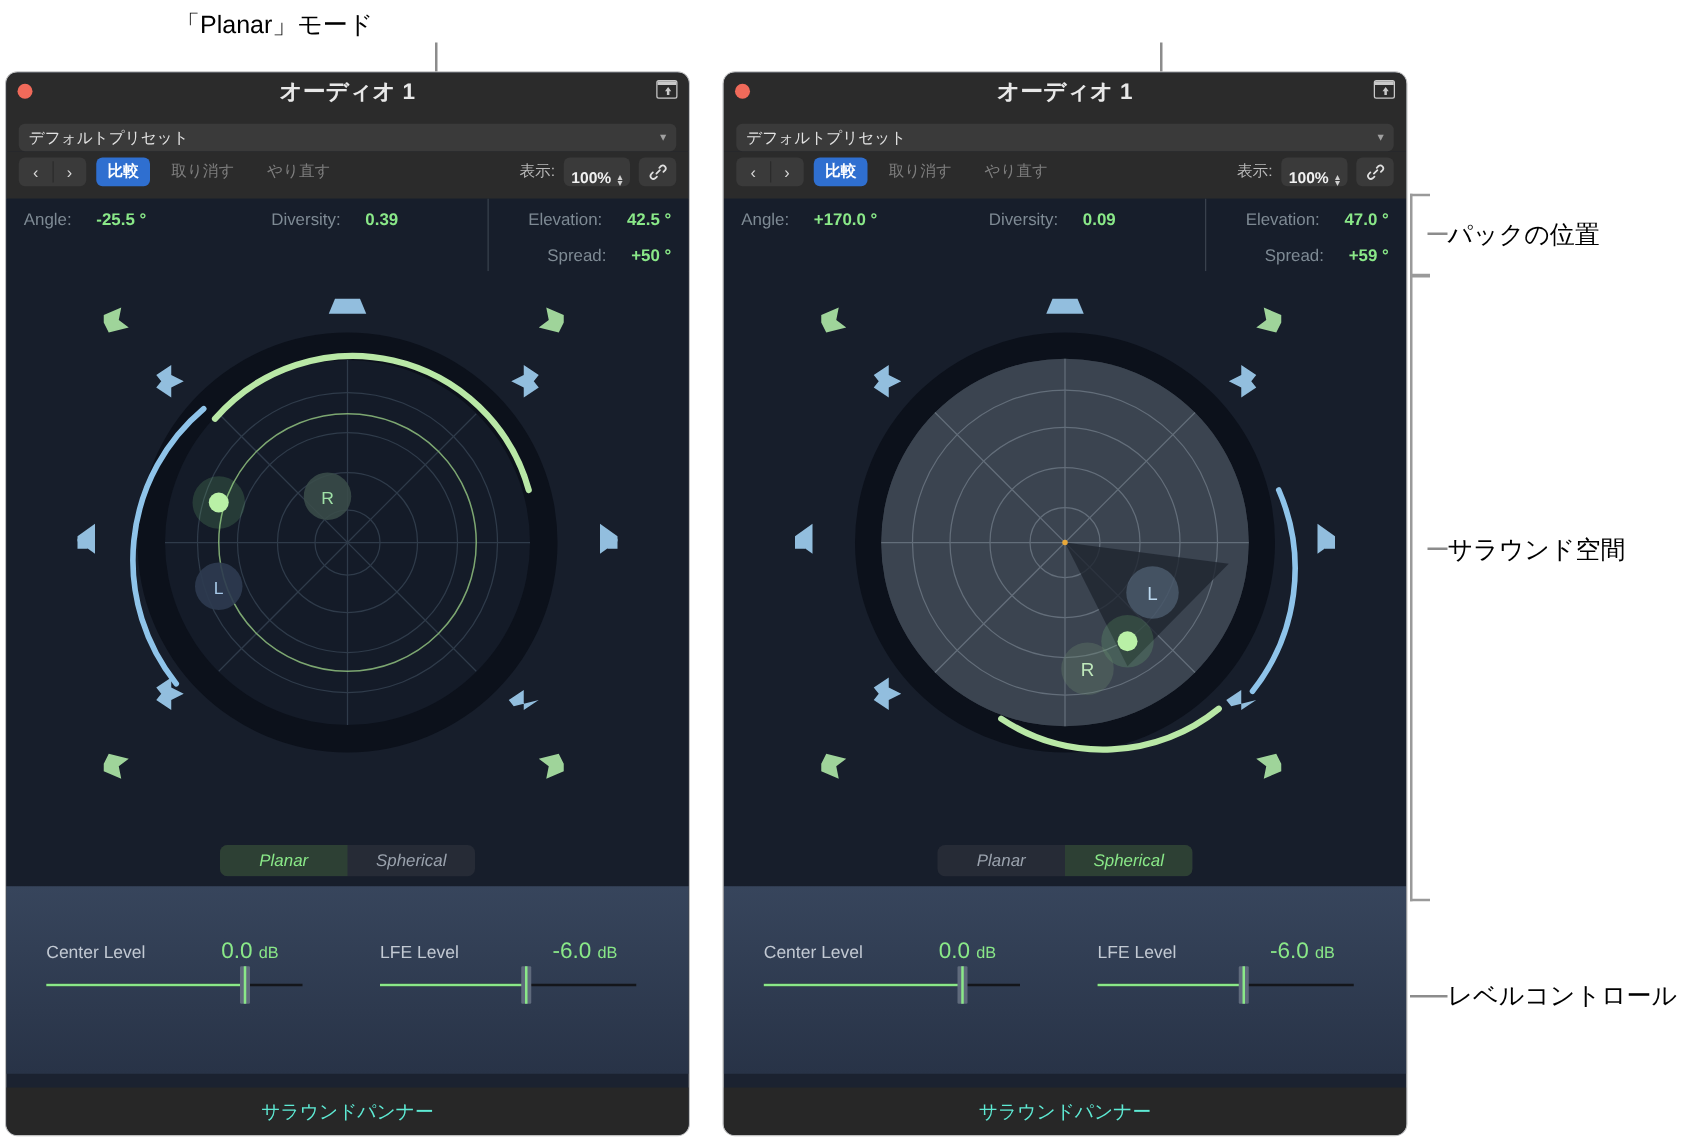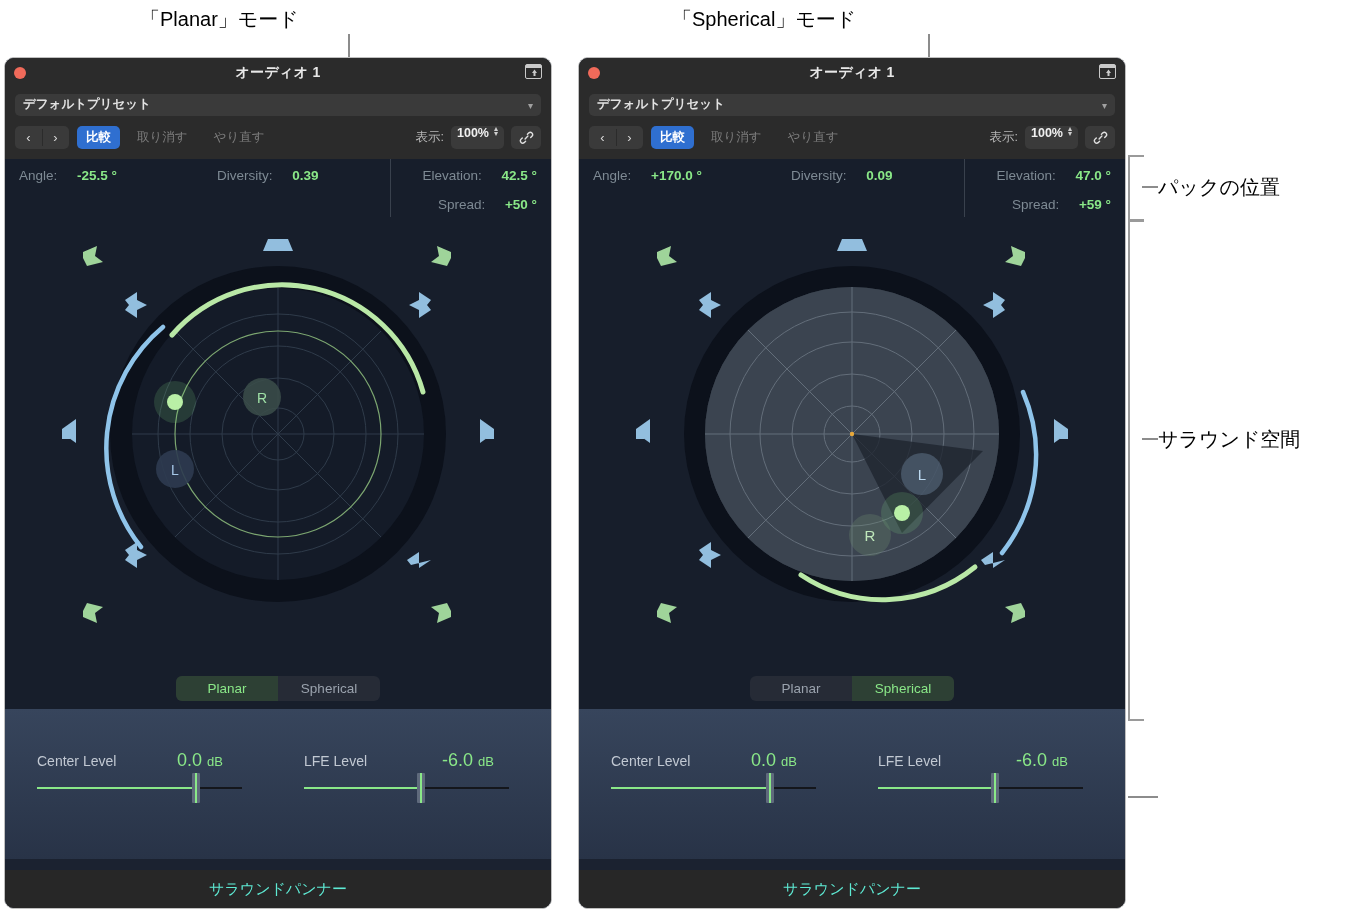--- a/index.html
+++ b/index.html
@@ -27,37 +27,37 @@
     overflow:hidden;
     box-sizing:border-box;
   }
   .win-left{left:4px;top:57px;}
   .win-right{left:578px;top:57px;}
 
   .titlebar{
     position:relative;height:30px;background:#2b2b2b;
     display:flex;align-items:center;justify-content:center;
   }
-  .title-text{color:#e8e8e8;font-size:14px;font-weight:bold;letter-spacing:.3px;}
+  .title-text{color:#e8e8e8;font-size:18px;font-weight:bold;letter-spacing:.3px;}
   .close-dot{
     position:absolute;left:9px;top:9px;width:12px;height:12px;border-radius:50%;
     background:#f06a5a;
   }
   .expand-btn{
     position:absolute;right:9px;top:6px;width:17px;height:15px;
     border:1px solid #c9c9c9;border-radius:2px;box-sizing:border-box;
   }
   .expand-btn::before{
     content:"";position:absolute;left:0;top:0;right:0;height:3px;background:#c9c9c9;
   }
   .expand-btn svg{position:absolute;left:3px;top:3px;}
 
   .presetbar{
     height:33px;background:#2b2b2b;padding:0 10px;box-sizing:border-box;
-    display:flex;align-items:center;font-weight:bold;
+    display:flex;align-items:flex-end;
   }
   .preset-select{
     flex:1;height:22px;background:#3a3a3a;border-radius:5px;
     display:flex;align-items:center;padding:0 8px;box-sizing:border-box;
     color:#e2e2e2;font-size:12.5px;position:relative;
   }
   .preset-select .chev{
     position:absolute;right:8px;top:50%;transform:translateY(-50%);
     color:#a0a0a0;font-size:10px;
   }
@@ -76,21 +76,21 @@
   }
   .btn-pill{
     height:23px;border-radius:5px;display:flex;align-items:center;justify-content:center;
     padding:0 9px;font-size:12.5px;margin-left:8px;box-sizing:border-box;
   }
   .btn-compare{background:#2f6fd0;color:#ffffff;font-weight:bold;}
   .btn-dim{background:transparent;color:#7e7e7e;}
   .toolbar-right{margin-left:auto;display:flex;align-items:center;gap:7px;}
   .view-label{color:#b9b9b9;font-size:12.5px;}
   .view-stepper{
-    height:23px;background:#3a3a3a;border-radius:5px;display:flex;align-items:flex-start;
+    height:23px;background:#3a3a3a;border-radius:5px;display:flex;align-items:flex-end;
     padding:0 6px;gap:5px;color:#f0f0f0;font-size:12.5px;font-weight:bold;
   }
   .stepper-arrows{display:flex;flex-direction:column;line-height:5px;color:#cfcfcf;font-size:8px;}
   .link-btn{
     width:30px;height:23px;background:#3a3a3a;border-radius:5px;
     display:flex;align-items:center;justify-content:center;
   }
 
   
   .paramrow{
@@ -104,21 +104,21 @@
     position:absolute;right:160px;top:0;bottom:0;width:1px;background:#39414d;
   }
 
   
   .panner{
     position:relative;height:492px;background:#171e2b;overflow:hidden;
   }
   .panner svg{position:absolute;left:0;top:0;}
 
   .modebar{
-    position:absolute;left:0;right:0;bottom:8px;display:flex;justify-content:center;
+    position:absolute;left:0;right:0;bottom:8px;display:flex;justify-content:center;font-style:italic;
   }
   .seg{
     display:flex;background:#262b36;border-radius:6px;overflow:hidden;
   }
   .seg-item{
     padding:5px 20px;font-size:13.5px;color:#9aa2ad;min-width:62px;text-align:center;
   }
   .seg-item.active{background:#2d4034;color:#8ae888;}
 
   
@@ -149,32 +149,32 @@
   .footer span{color:#5eead4;font-size:15px;}
 </style>
 </head>
 <body>
 
 <div class="stage">
 
   <div class="callout-label" style="left:140px;top:6px;">「Planar」モード</div>
   <div class="callout-vline" style="left:348px;top:34px;height:408px;"></div>
 
-  <div class="callout-label" style="left:672px;top:6px;">「Spherical」モード</div>
   <div class="callout-vline" style="left:928px;top:34px;height:408px;"></div>
 
   <div class="bracket" style="left:1128px;top:155px;width:14px;height:62px;"></div>
   <div class="callout-hline" style="left:1142px;top:186px;width:16px;"></div>
   <div class="callout-label" style="left:1158px;top:174px;">パックの位置</div>
 
   <div class="bracket" style="left:1128px;top:220px;width:14px;height:497px;"></div>
   <div class="callout-hline" style="left:1142px;top:438px;width:16px;"></div>
   <div class="callout-label" style="left:1158px;top:426px;">サラウンド空間</div>
 
   <div class="callout-hline" style="left:1128px;top:796px;width:30px;"></div>
+  <div class="callout-label" style="left:1158px;top:784px;line-height:27px;">レベルコントロール</div>
 
   <div class="window win-left">
 
     <div class="titlebar">
       <div class="close-dot"></div>
       <div class="title-text">オーディオ 1</div>
       <div class="expand-btn">
         <svg width="11" height="9" viewBox="0 0 11 9">
             <path d="M5.5 1.5 L8 5 L6.5 5 L6.5 8 L4.5 8 L4.5 5 L3 5 Z" fill="#c9c9c9"></path>
           </svg>

